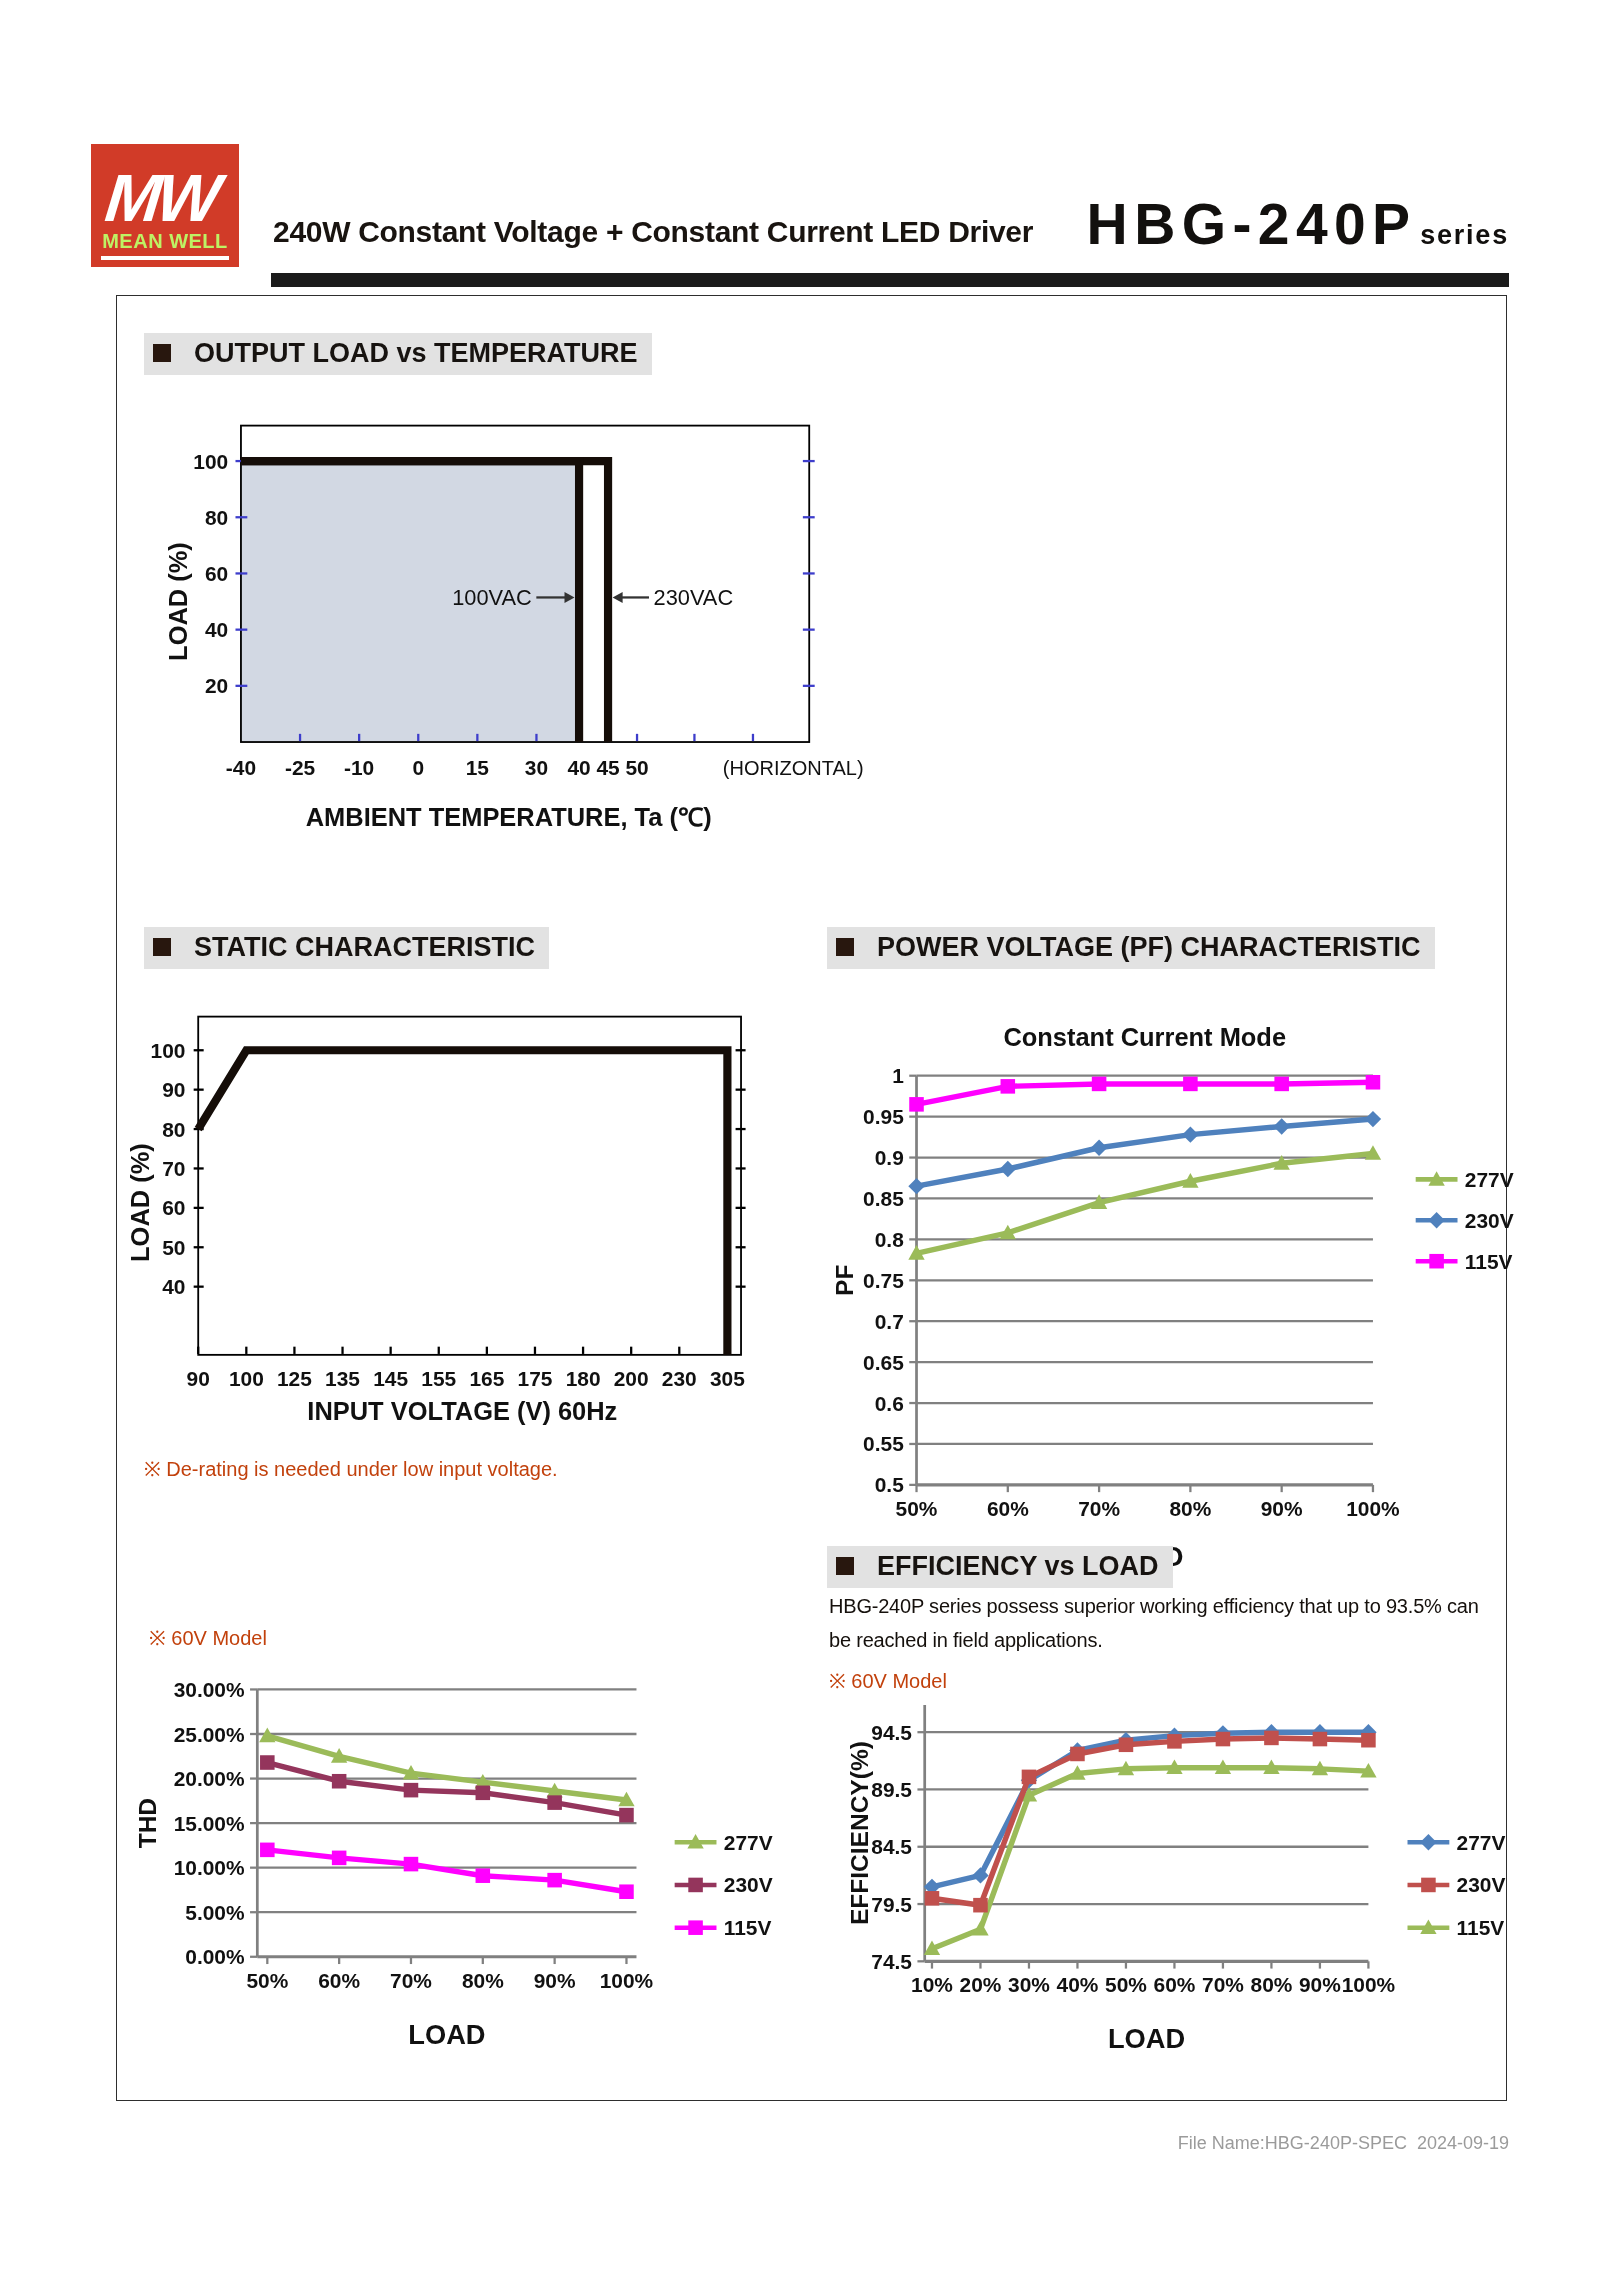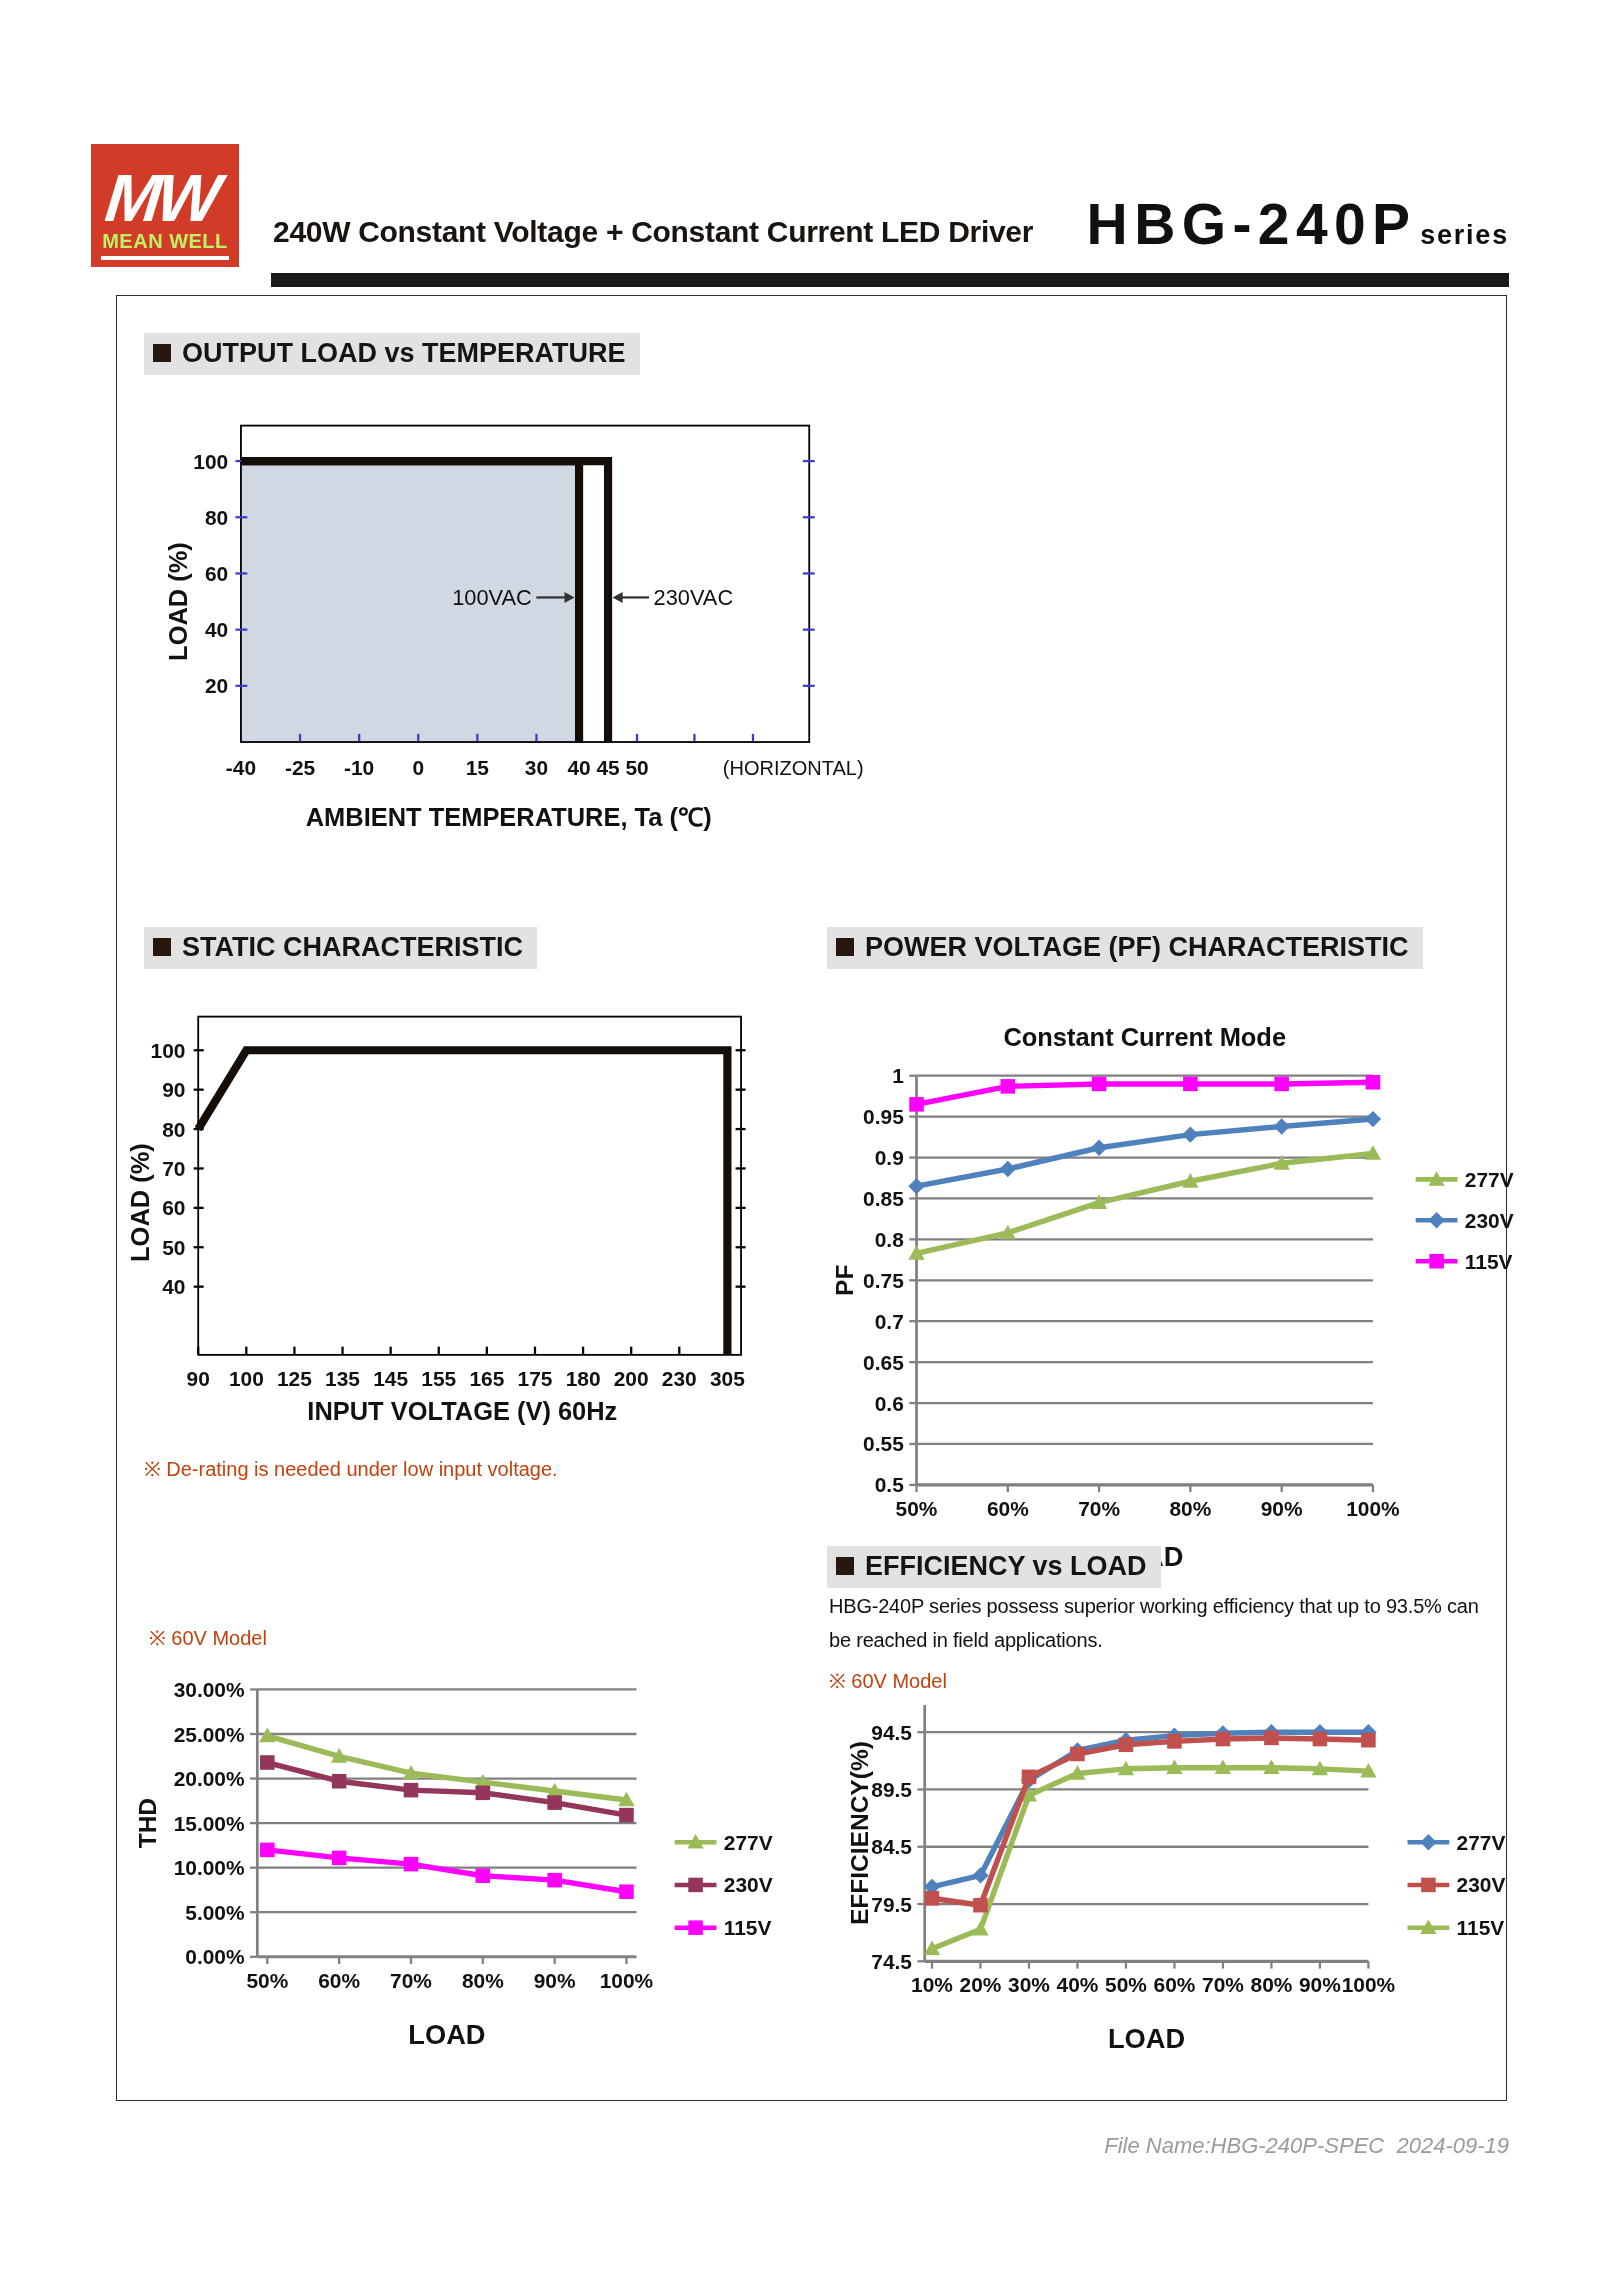--- a/index.html
+++ b/index.html
@@ -10,25 +10,25 @@
   .logo{position:absolute;left:91px;top:144px;width:148px;height:123px;background:var(--logo-red);display:flex;flex-direction:column;align-items:center;justify-content:flex-end;z-index:2;}
   .logo-mw{font-size:67px;font-weight:800;font-style:italic;color:#fff;letter-spacing:-4.5px;line-height:0.92;transform:skewX(-6deg);margin-right:7.3px;}
   .logo-brand{font-size:20px;font-weight:700;color:#bef264;letter-spacing:0.5px;margin-top:1.8px;}
   .logo-underline{width:128px;height:3.6px;background:#fff;margin:2.7px 0 7.3px 0;}
   .doc-title{position:absolute;left:273px;top:215px;font-size:30px;font-weight:700;letter-spacing:-0.3px;color:#191410;z-index:2;white-space:nowrap;}
   .model-wrap{position:absolute;right:114px;top:175px;display:flex;align-items:baseline;z-index:2;margin-top:16px;}
   .model{font-size:57px;font-weight:800;letter-spacing:6.4px;color:#12100e;}
   .series{font-size:27px;font-weight:700;letter-spacing:1.8px;margin-left:3.6px;color:#12100e;}
   .title-bar{position:absolute;left:271px;top:273px;width:1238px;height:13.6px;background:var(--header-bar);z-index:2;}
   .content-box{position:absolute;left:116px;top:295px;width:1391px;height:1806px;border:1.8px solid #2e2e2e;box-sizing:border-box;z-index:0;background:#fff;}
-  .sec-h{position:absolute;display:inline-flex;align-items:center;gap:11px;background:var(--heading-bg);padding:4.5px 14.5px 6.4px 9px;font-size:27px;font-weight:bold;color:#171310;white-space:nowrap;z-index:2;}
+  .sec-h{position:absolute;display:inline-flex;align-items:center;gap:23px;background:var(--heading-bg);padding:4.5px 14.5px 6.4px 9px;font-size:27px;font-weight:bold;color:#171310;white-space:nowrap;z-index:2;}
   .bullet{width:18px;height:18px;background:var(--heading-bullet);flex:none;}
   .note{position:absolute;font-size:20px;color:#c2410c;white-space:nowrap;z-index:2;}
   .desc{position:absolute;font-size:20px;letter-spacing:-0.2px;color:#15100c;white-space:nowrap;z-index:2;}
-  .footer{position:absolute;right:114px;top:2133px;font-style:italic;font-size:22px;color:var(--footer-gray);z-index:2;white-space:pre;margin-left:25px;}
+  .footer{position:absolute;right:114px;top:2133px;font-size:18px;color:var(--footer-gray);z-index:2;white-space:pre;margin-left:25px;}
 </style>
 </head>
 <body>
 
 <div class="page">
   <svg id="charts-svg" width="1623" height="2296" viewBox="0 0 1785 2525">
       <g>
         <rect x="265" y="507" width="371.875" height="309" fill="#d2d8e3"></rect>
         <rect x="265" y="468" width="625" height="348" fill="none" stroke="#000" stroke-width="2"></rect>
         <g>

